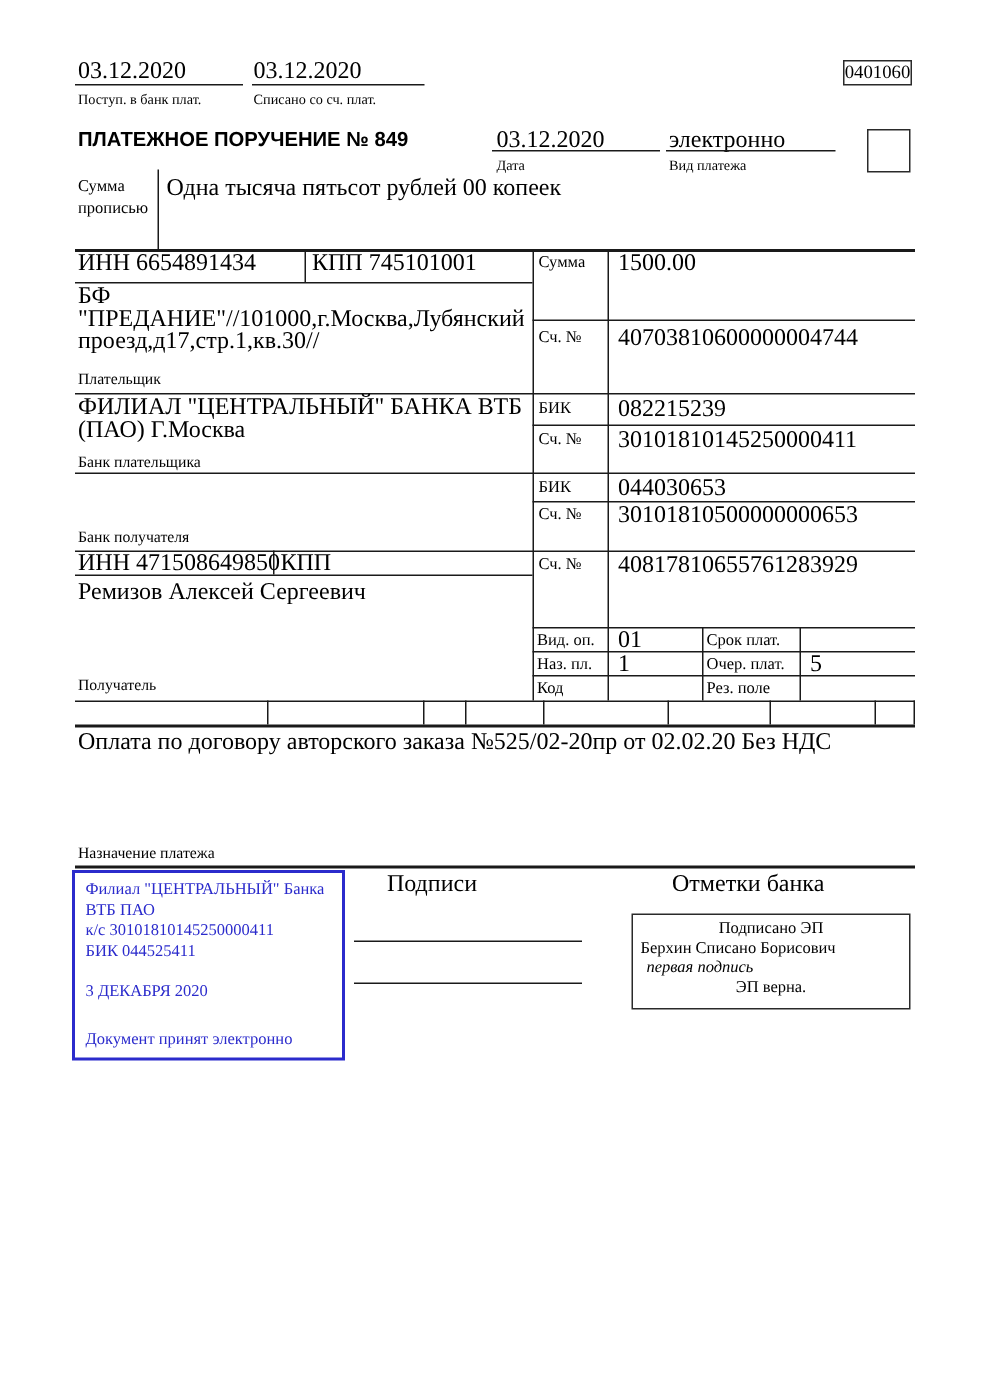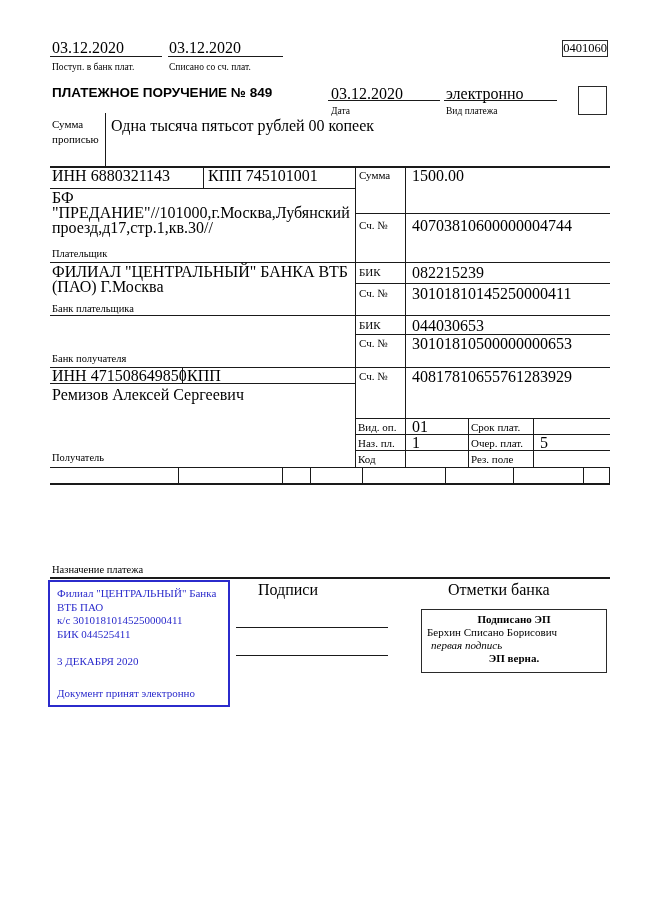--- a/index.html
+++ b/index.html
@@ -14,21 +14,21 @@
   .hline{position:absolute;height:1px;background:#1a1a1a;}
   .thick{height:2px;}
   .vline{position:absolute;width:1px;background:#1a1a1a;}
   .box{position:absolute;border:1.5px solid #2a2a2a;background:#fff;}
   .codebox{display:flex;align-items:center;justify-content:center;font-size:12.5px;}
   .stamp{border:2px solid var(--stamp,#2b2bcc);color:var(--stamp,#2b2bcc);font-size:11px;line-height:13.5px;padding:5px 7px;box-sizing:border-box;}
   .stamp .gap{height:13.5px;}
   .stamp .last{position:absolute;left:7px;bottom:5px;white-space:nowrap;}
   .ep{font-size:11px;line-height:13px;}
   .ep .c{text-align:center;}
-  .b{font-weight:bold;}
+  .b{font-weight:normal;}
   .i{font-style:italic;}
 </style>
 </head>
 <body>
 
 <div class="page">
 
   <span class="t" style="left:52px;top:41px">03.12.2020</span>
   <span class="t" style="left:169px;top:41px">03.12.2020</span>
   <div class="hline" style="left:50px;top:56px;width:112px"></div>
@@ -77,21 +77,21 @@
 
   <div class="vline" style="left:178px;top:467px;height:16px"></div>
   <div class="vline" style="left:282px;top:467px;height:16px"></div>
   <div class="vline" style="left:310px;top:467px;height:16px"></div>
   <div class="vline" style="left:362px;top:467px;height:16px"></div>
   <div class="vline" style="left:445px;top:467px;height:16px"></div>
   <div class="vline" style="left:513px;top:467px;height:16px"></div>
   <div class="vline" style="left:583px;top:467px;height:16px"></div>
   <div class="vline" style="left:609px;top:467px;height:16px"></div>
 
-  <span class="t" style="left:52px;top:169px">ИНН 6880321143</span>
+  <span class="t" style="left:52px;top:169px">ИНН 6654891434</span>
   <span class="t" style="left:208px;top:169px">КПП 745101001</span>
   <span class="t wrap" style="left:52px;top:190px;width:300px">БФ "ПРЕДАНИЕ"//101000,г.Москва,Лубянский проезд,д17,стр.1,кв.30//</span>
   <span class="t lbl" style="left:52px;top:247px">Плательщик</span>
   <span class="t cell" style="left:359px;top:169px">Сумма</span>
   <span class="t" style="left:412px;top:169px">1500.00</span>
   <span class="t cell" style="left:359px;top:219px">Сч. №</span>
   <span class="t" style="left:412px;top:219px">40703810600000004744</span>
 
   <span class="t wrap" style="left:52px;top:264px;width:300px">ФИЛИАЛ "ЦЕНТРАЛЬНЫЙ" БАНКА ВТБ (ПАО) Г.Москва</span>
   <span class="t lbl" style="left:52px;top:302px">Банк плательщика</span>
@@ -116,20 +116,21 @@
   <span class="t cell" style="left:358px;top:421px">Вид. оп.</span>
   <span class="t" style="left:412px;top:420px">01</span>
   <span class="t cell" style="left:471px;top:421px">Срок плат.</span>
   <span class="t cell" style="left:358px;top:437px">Наз. пл.</span>
   <span class="t" style="left:412px;top:436px">1</span>
   <span class="t cell" style="left:471px;top:437px">Очер. плат.</span>
   <span class="t" style="left:540px;top:436px">5</span>
   <span class="t cell" style="left:358px;top:453px">Код</span>
   <span class="t cell" style="left:471px;top:453px">Рез. поле</span>
 
+  <span class="t" style="left:52px;top:488px">Оплата по договору авторского заказа №525/02-20пр от 02.02.20 Без НДС</span>
   <span class="t lbl" style="left:52px;top:563px">Назначение платежа</span>
   <div class="hline thick" style="left:50px;top:577px;width:560px"></div>
 
   <div class="box stamp" style="left: 48px; top: 580px; width: 182px; height: 127px; --stamp: #2b2bcc;">
     <div>Филиал "ЦЕНТРАЛЬНЫЙ" Банка</div>
     <div>ВТБ ПАО</div>
     <div>к/с 30101810145250000411</div>
     <div>БИК 044525411</div>
     <div class="gap"></div>
     <div>3 ДЕКАБРЯ 2020</div>

